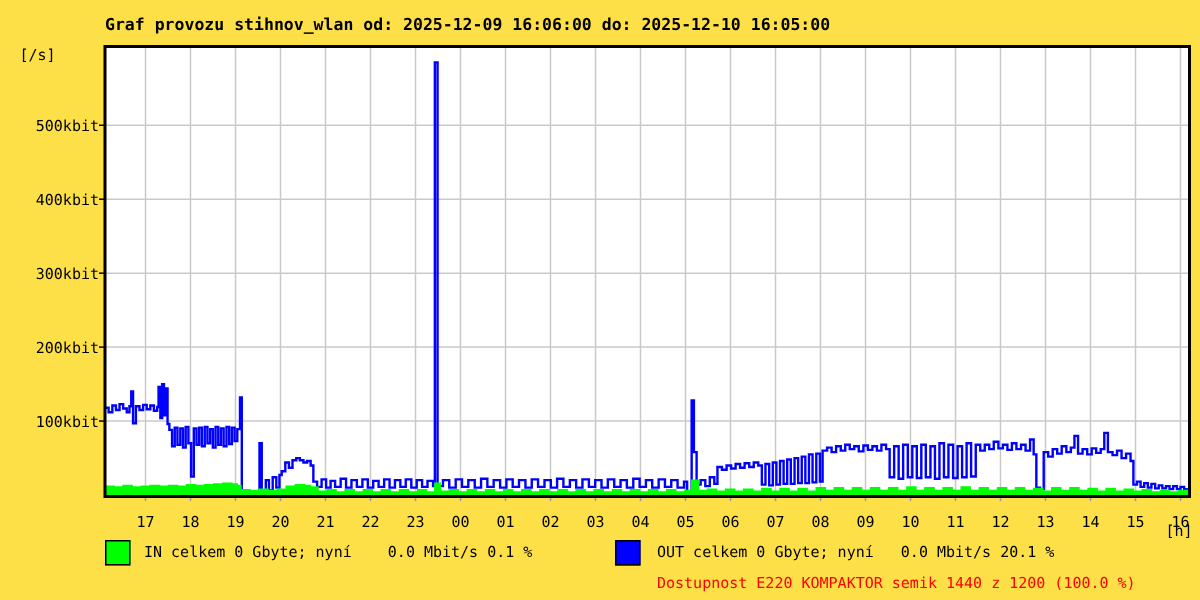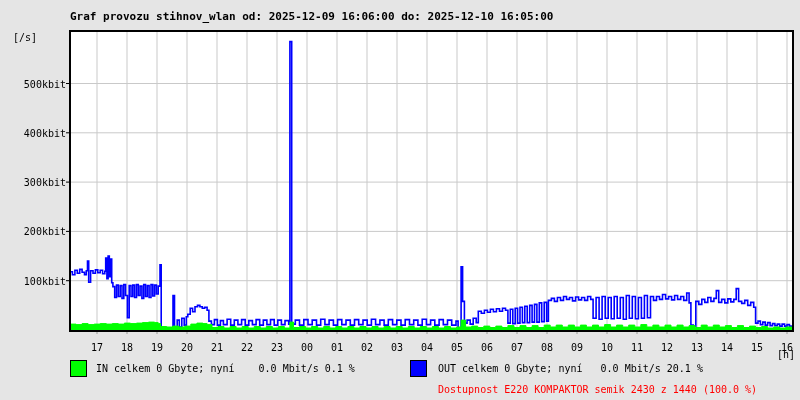--- a/index.html
+++ b/index.html
@@ -1,16 +1,16 @@
 <!DOCTYPE html>
 <html><head>
 <meta charset="utf-8">
 <style>
   html,body{margin:0;padding:0;}
-  #app{position:relative;width:800px;height:400px;background:#e5e5e5;
+  #app{position:relative;width:800px;height:400px;background:#fde047;
        font-family:"DejaVu Sans Mono",monospace;color:#000;overflow:hidden;}
   .t{position:absolute;white-space:pre;line-height:1.1;}
   #title{left:70px;top:11px;font-size:11px;font-weight:bold;letter-spacing:0px;}
   #yunit{left:13px;top:32px;font-size:10px;}
   #xunit{left:777px;top:349px;font-size:10px;}
   #chart{position:absolute;left:0;top:0;}
   #chart text{font-family:"DejaVu Sans Mono",monospace;font-size:10px;fill:#000;}
   .swatch{position:absolute;width:15px;height:15px;border:1px solid #000;box-sizing:content-box;}
   #sw-in{left:70px;top:360px;}
   #sw-out{left:410px;top:360px;}
@@ -120,14 +120,14 @@
     </svg>
 
   <div id="xunit" class="t">[h]</div>
 
   <div id="sw-in" class="swatch" style="background: rgb(0, 255, 0);"></div>
   <div id="lg-in" class="t">IN celkem 0 Gbyte; nyní    0.0 Mbit/s 0.1 %</div>
 
   <div id="sw-out" class="swatch" style="background: rgb(0, 0, 255);"></div>
   <div id="lg-out" class="t">OUT celkem 0 Gbyte; nyní   0.0 Mbit/s 20.1 %</div>
 
-  <div id="avail" class="t" style="color: rgb(255, 0, 0);">Dostupnost E220 KOMPAKTOR semik 2430 z 1440 (100.0 %)</div>
+  <div id="avail" class="t" style="color: rgb(255, 0, 0);">Dostupnost E220 KOMPAKTOR semik 1440 z 1200 (100.0 %)</div>
 </div>
 
 </body></html>

